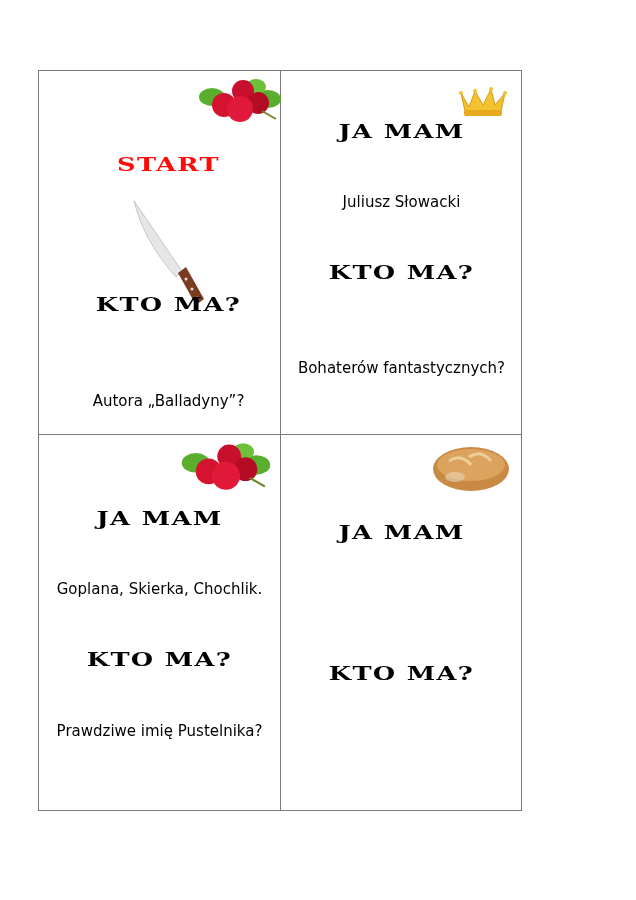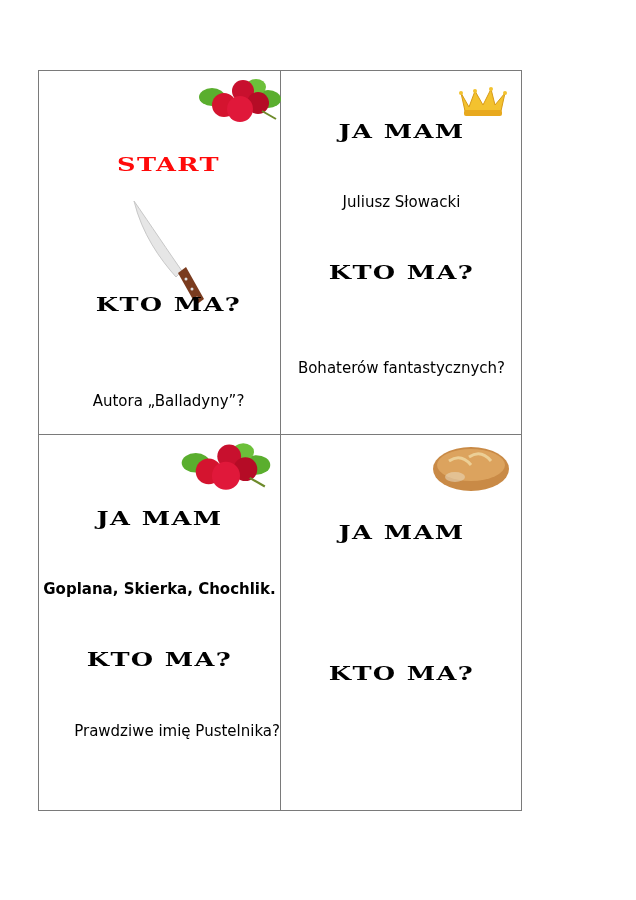--- a/index.html
+++ b/index.html
@@ -77,23 +77,23 @@
       <ellipse cx="14" cy="22" rx="13" ry="9" fill="#5aae2e"></ellipse>
       <ellipse cx="70" cy="24" rx="13" ry="9" fill="#5aae2e"></ellipse>
       <ellipse cx="58" cy="12" rx="10" ry="8" fill="#6cc03a"></ellipse>
       <circle cx="45" cy="16" r="11" fill="#c8102e"></circle>
       <circle cx="60" cy="28" r="11" fill="#b50c26"></circle>
       <circle cx="26" cy="30" r="12" fill="#d4142f"></circle>
       <circle cx="42" cy="34" r="13" fill="#e0183a"></circle>
       <line x1="64" y1="36" x2="78" y2="44" stroke="#6d8a2a" stroke-width="2"></line>
     </svg>
     <div class="heading" style="top:72px;">JA MAM</div>
-    <div class="text" style="top:142px;font-weight:bold;">Goplana, Skierka, Chochlik.</div>
+    <div class="text" style="top:142px;">Goplana, Skierka, Chochlik.</div>
     <div class="heading" style="top:213px;">KTO MA?</div>
-    <div class="text" style="top:284px;text-align:right;">Prawdziwe imię Pustelnika?</div>
+    <div class="text" style="top:284px;">Prawdziwe imię Pustelnika?</div>
   </div>
 
   <div class="card" style="left:242px;top:364px;width:241px;height:376px;">
     <svg class="pic" style="left:146px;top:8px;" width="84" height="52" viewBox="0 0 84 52">
       <ellipse cx="44" cy="26" rx="38" ry="22" fill="#c98a46"></ellipse>
       <ellipse cx="44" cy="22" rx="34" ry="16" fill="#dca35e"></ellipse>
       <path d="M22 18 Q34 10 44 22" stroke="#eccf96" stroke-width="3" fill="none"></path>
       <path d="M42 14 Q54 6 64 18" stroke="#eccf96" stroke-width="3" fill="none"></path>
       <ellipse cx="28" cy="34" rx="10" ry="5" fill="#e8d6b8" opacity="0.6"></ellipse>
     </svg>

